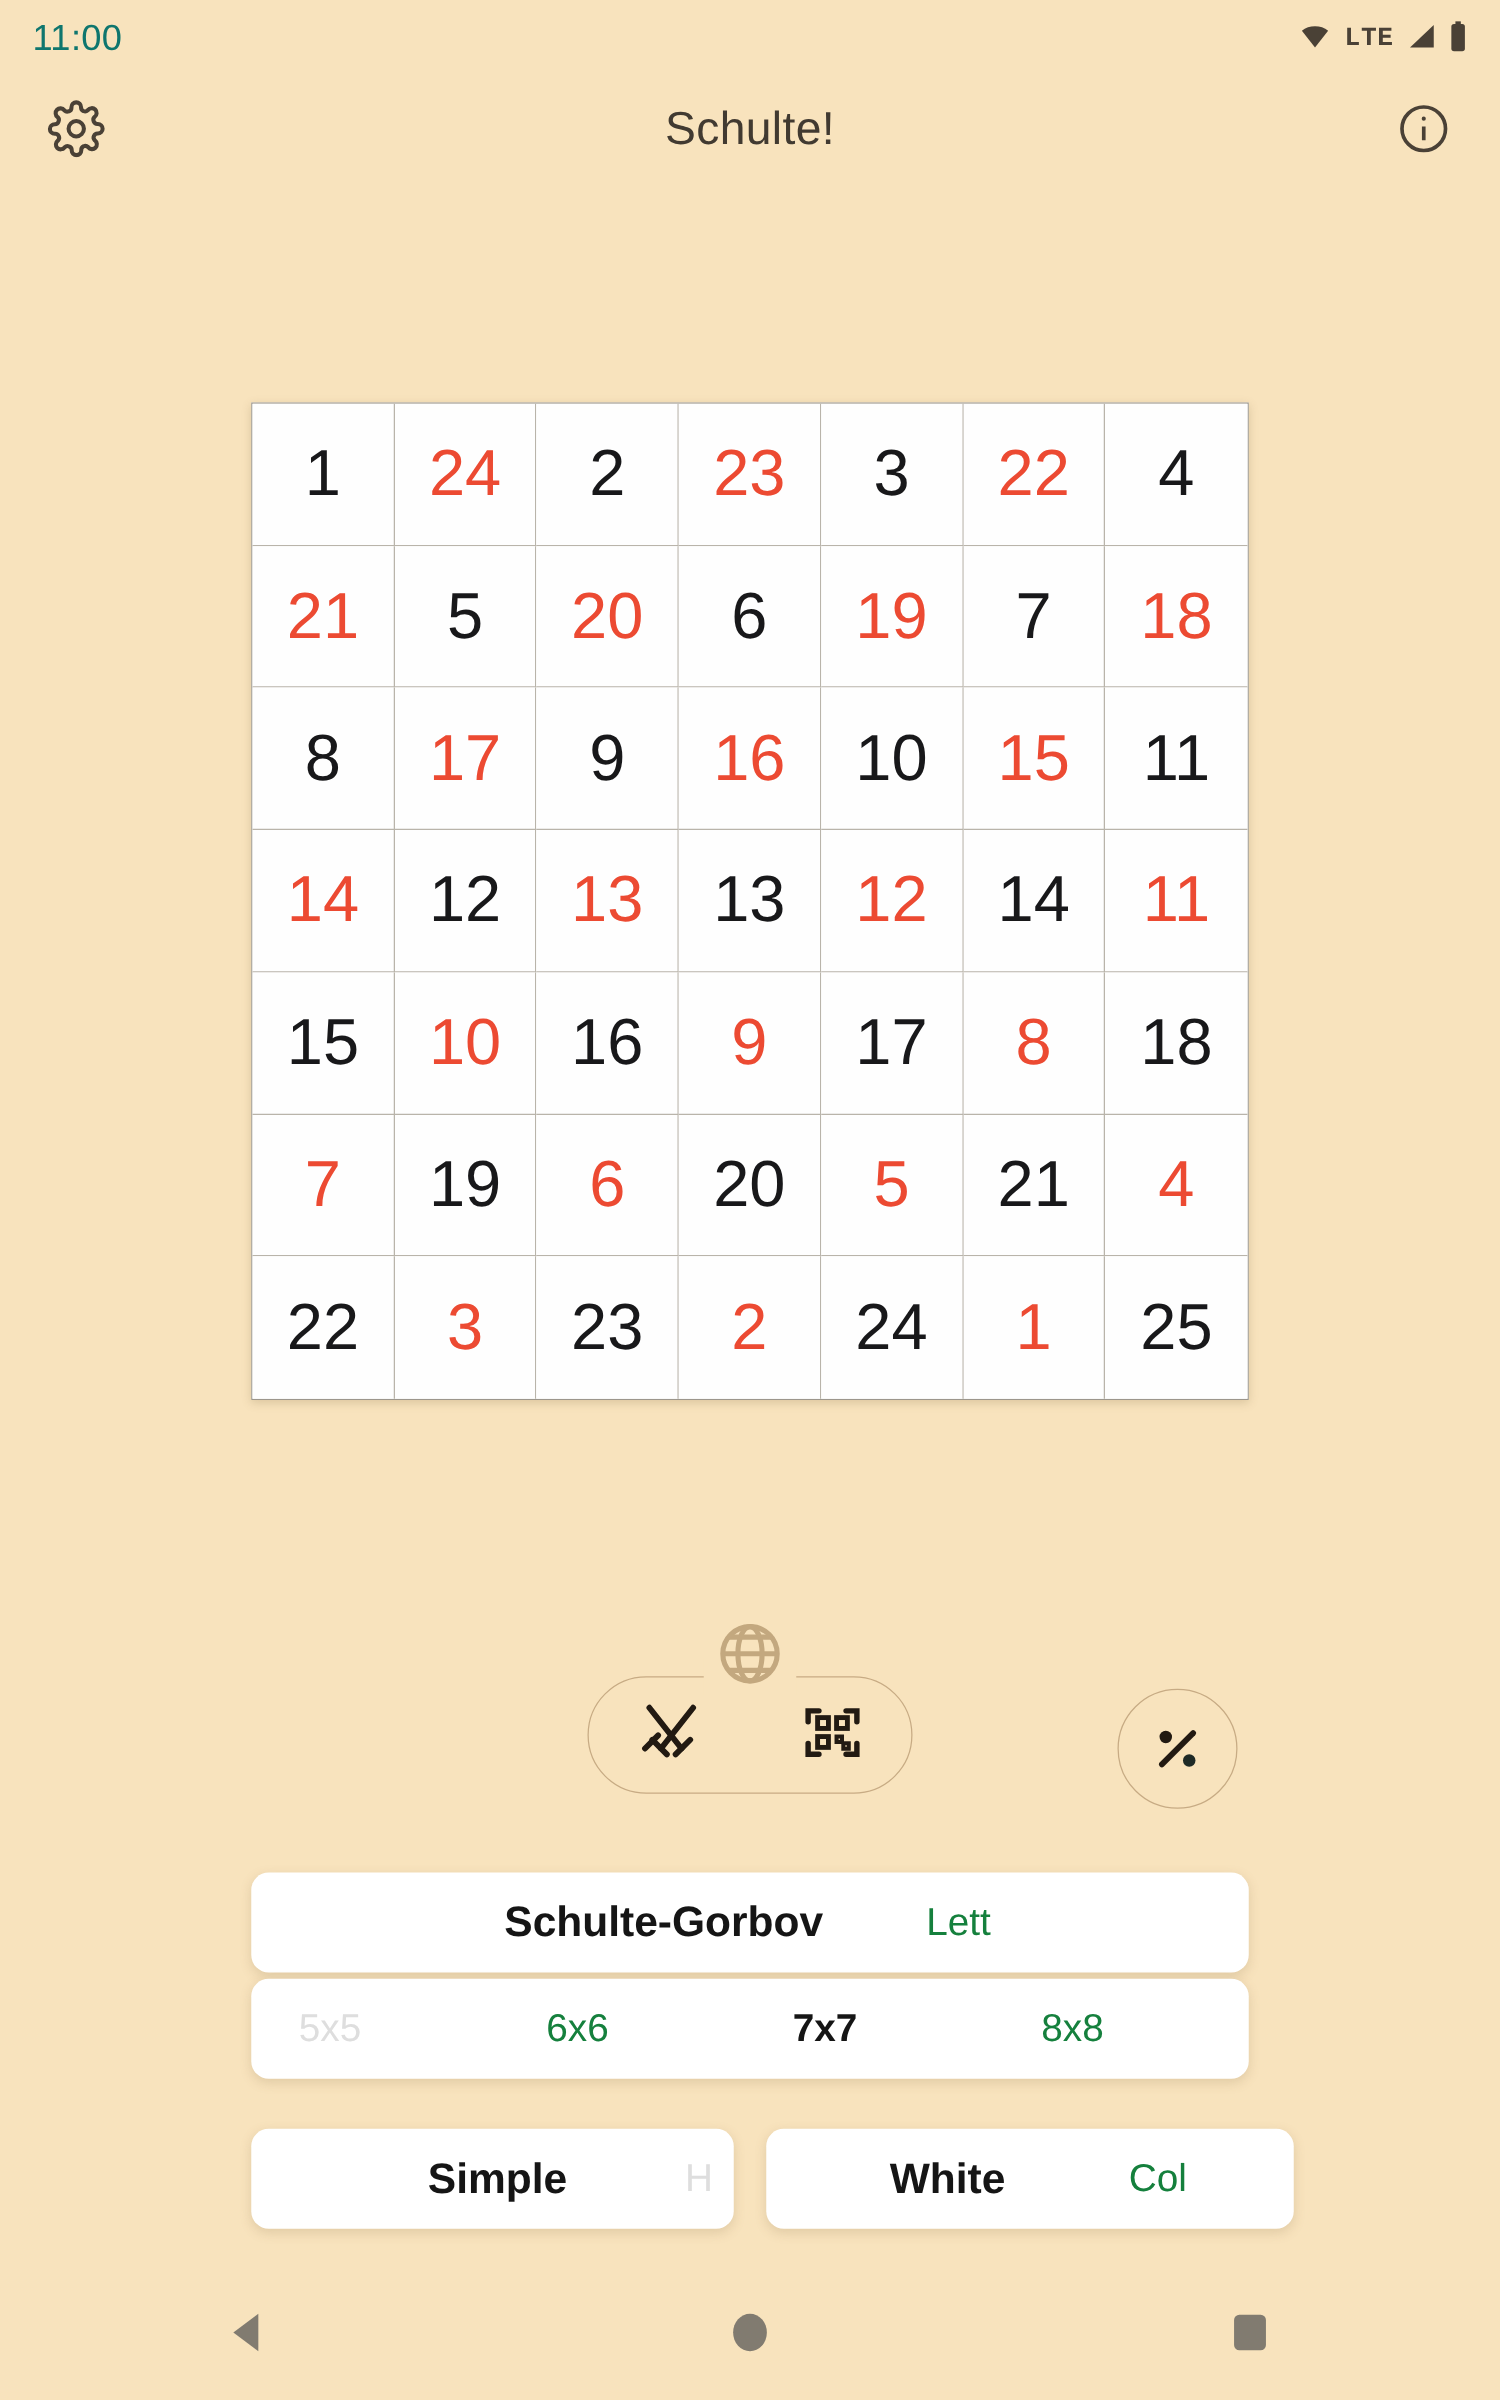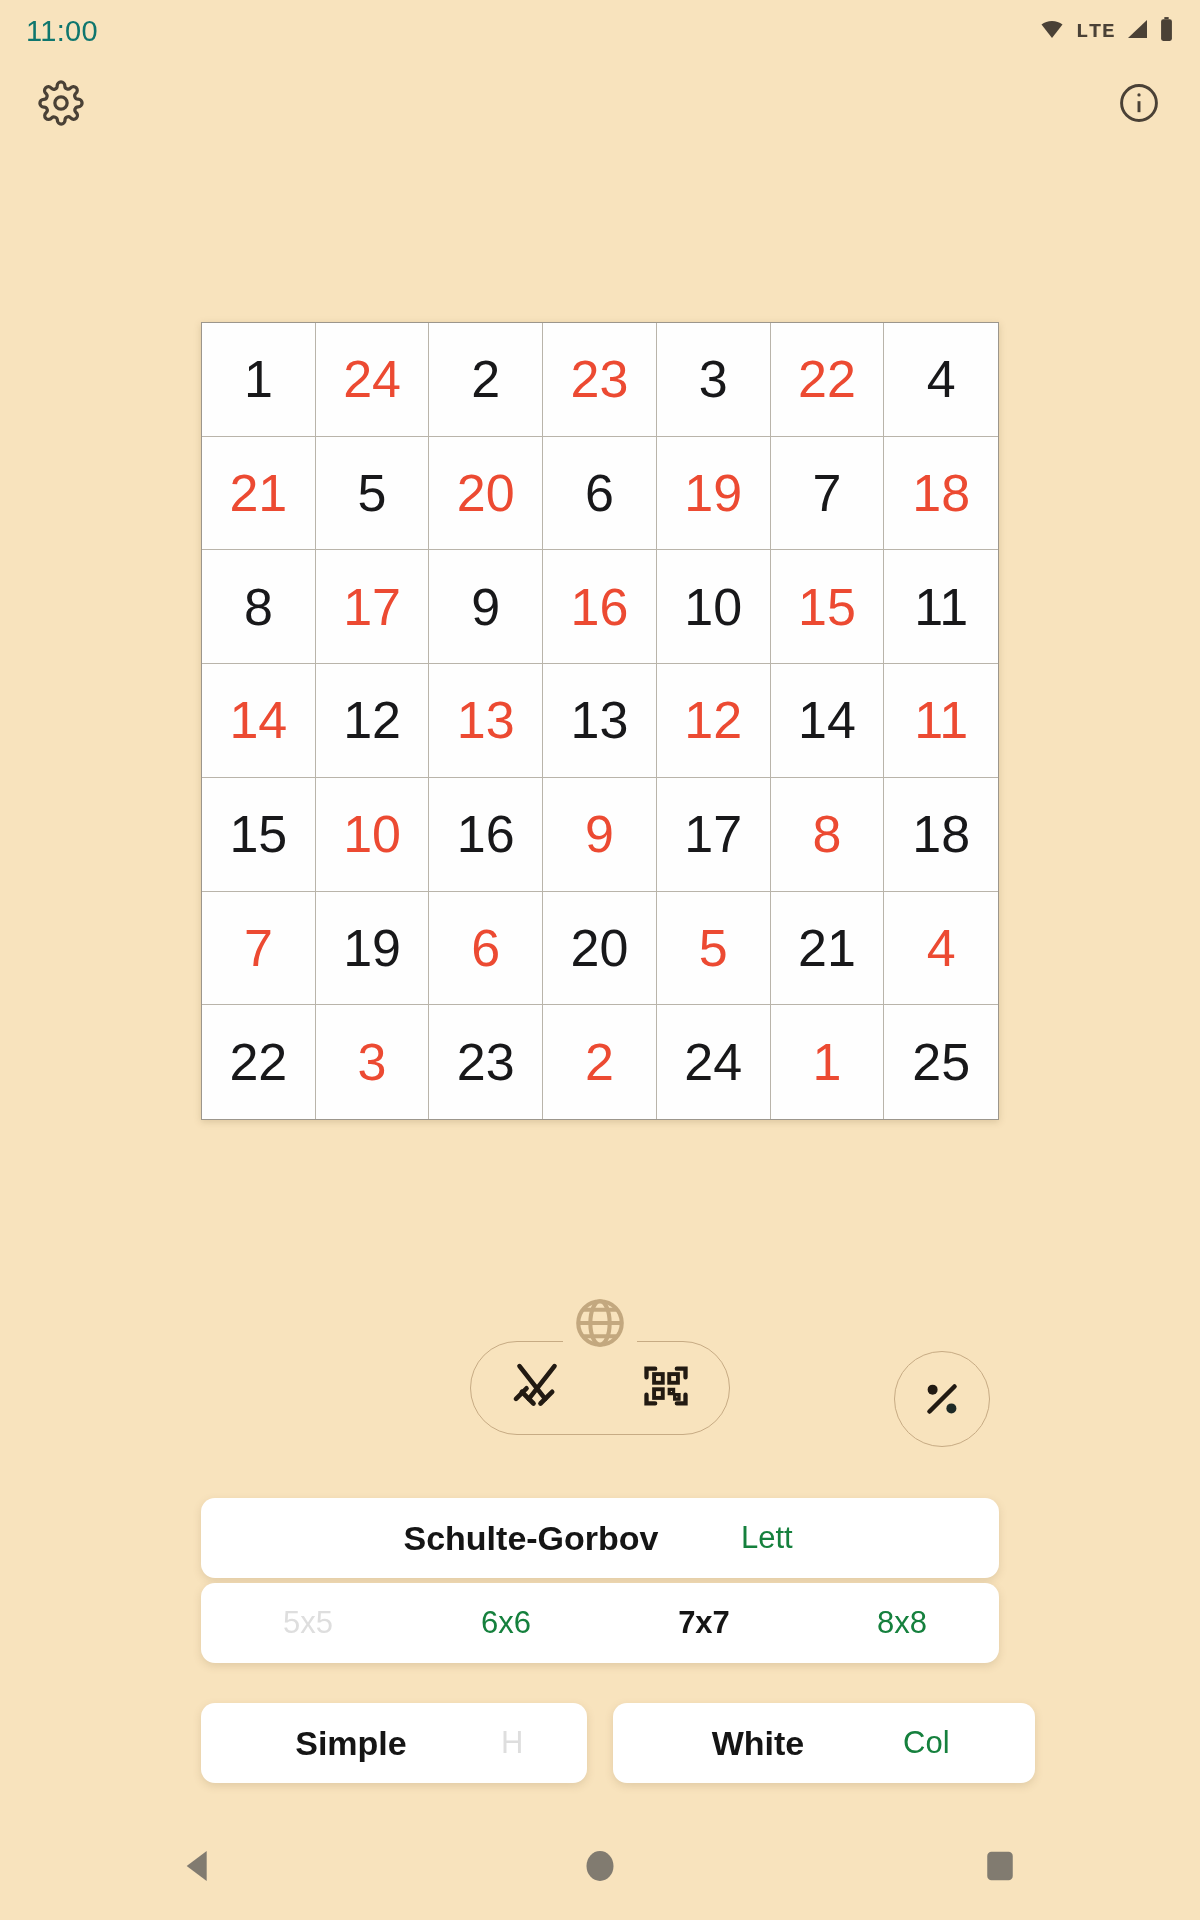--- a/index.html
+++ b/index.html
@@ -96,22 +96,22 @@
   
   .selector {
     position: absolute;
     background: #ffffff;
     border-radius: 14px;
     box-shadow: 0 3px 9px rgba(120,95,55,0.18);
     overflow: hidden;
     display: flex; align-items: center;
   }
   .sel-mode { left: 201px; top: 1463px; width: 798px; height: 80px; margin-top: 35px; }
-  .sel-size { left: 201px; top: 1583px; width: 798px; height: 80px; padding-left: 44px; }
-  .sel-style { left: 201px; top: 1703px; width: 386px; height: 80px; }
+  .sel-size { left: 201px; top: 1583px; width: 798px; height: 80px; }
+  .sel-style { left: 201px; top: 1703px; width: 386px; height: 80px; padding-left: 47px; }
   .sel-theme { left: 613px; top: 1703px; width: 422px; height: 80px; }
 
   .sel-track {
     display: flex; align-items: center; width: 100%; height: 100%;
     position: relative;
   }
   .sel-item {
     flex: 0 0 auto;
     display: flex; align-items: center; justify-content: center;
     font-size: 31px;
@@ -173,20 +173,21 @@
   </div>
 </div>
 
 <div class="appbar">
   <div class="icon-btn">
     <svg width="46" height="46" viewBox="0 0 24 24" fill="none" stroke="#4a4136" stroke-width="1.7">
       <circle cx="12" cy="12" r="3.2"></circle>
       <path d="M19.4 15a1.6 1.6 0 0 0 .3 1.8l.1.1a2 2 0 1 1-2.8 2.8l-.1-.1a1.6 1.6 0 0 0-1.8-.3 1.6 1.6 0 0 0-1 1.5V21a2 2 0 1 1-4 0v-.1A1.6 1.6 0 0 0 9 19.4a1.6 1.6 0 0 0-1.8.3l-.1.1a2 2 0 1 1-2.8-2.8l.1-.1a1.6 1.6 0 0 0 .3-1.8 1.6 1.6 0 0 0-1.5-1H3a2 2 0 1 1 0-4h.1A1.6 1.6 0 0 0 4.6 9a1.6 1.6 0 0 0-.3-1.8l-.1-.1a2 2 0 1 1 2.8-2.8l.1.1a1.6 1.6 0 0 0 1.8.3H9a1.6 1.6 0 0 0 1-1.5V3a2 2 0 1 1 4 0v.1a1.6 1.6 0 0 0 1 1.5 1.6 1.6 0 0 0 1.8-.3l.1-.1a2 2 0 1 1 2.8 2.8l-.1.1a1.6 1.6 0 0 0-.3 1.8V9a1.6 1.6 0 0 0 1.5 1H21a2 2 0 1 1 0 4h-.1a1.6 1.6 0 0 0-1.5 1z"></path>
     </svg>
   </div>
+  <div class="appbar-title">Schulte!</div>
   <div class="icon-btn">
     <svg width="44" height="44" viewBox="0 0 24 24" fill="none" stroke="#4a4136" stroke-width="1.6">
       <circle cx="12" cy="12" r="9.5"></circle>
       <line x1="12" y1="11" x2="12" y2="17"></line>
       <circle cx="12" cy="7.6" r="0.9" fill="#4a4136" stroke="none"></circle>
     </svg>
   </div>
 </div>
 
 <div class="grid-wrap">

